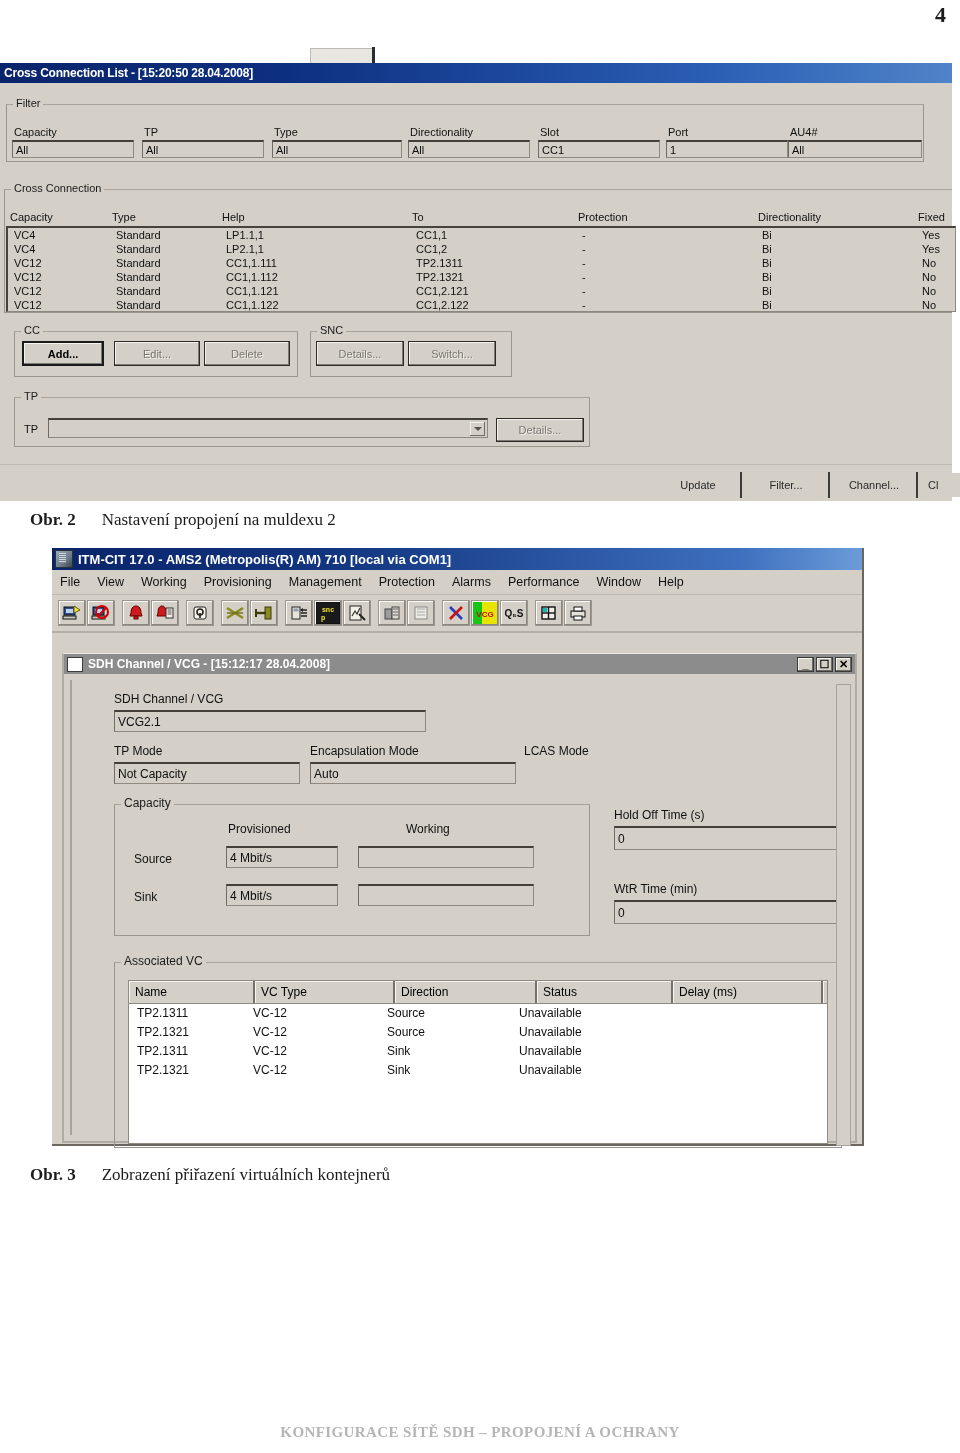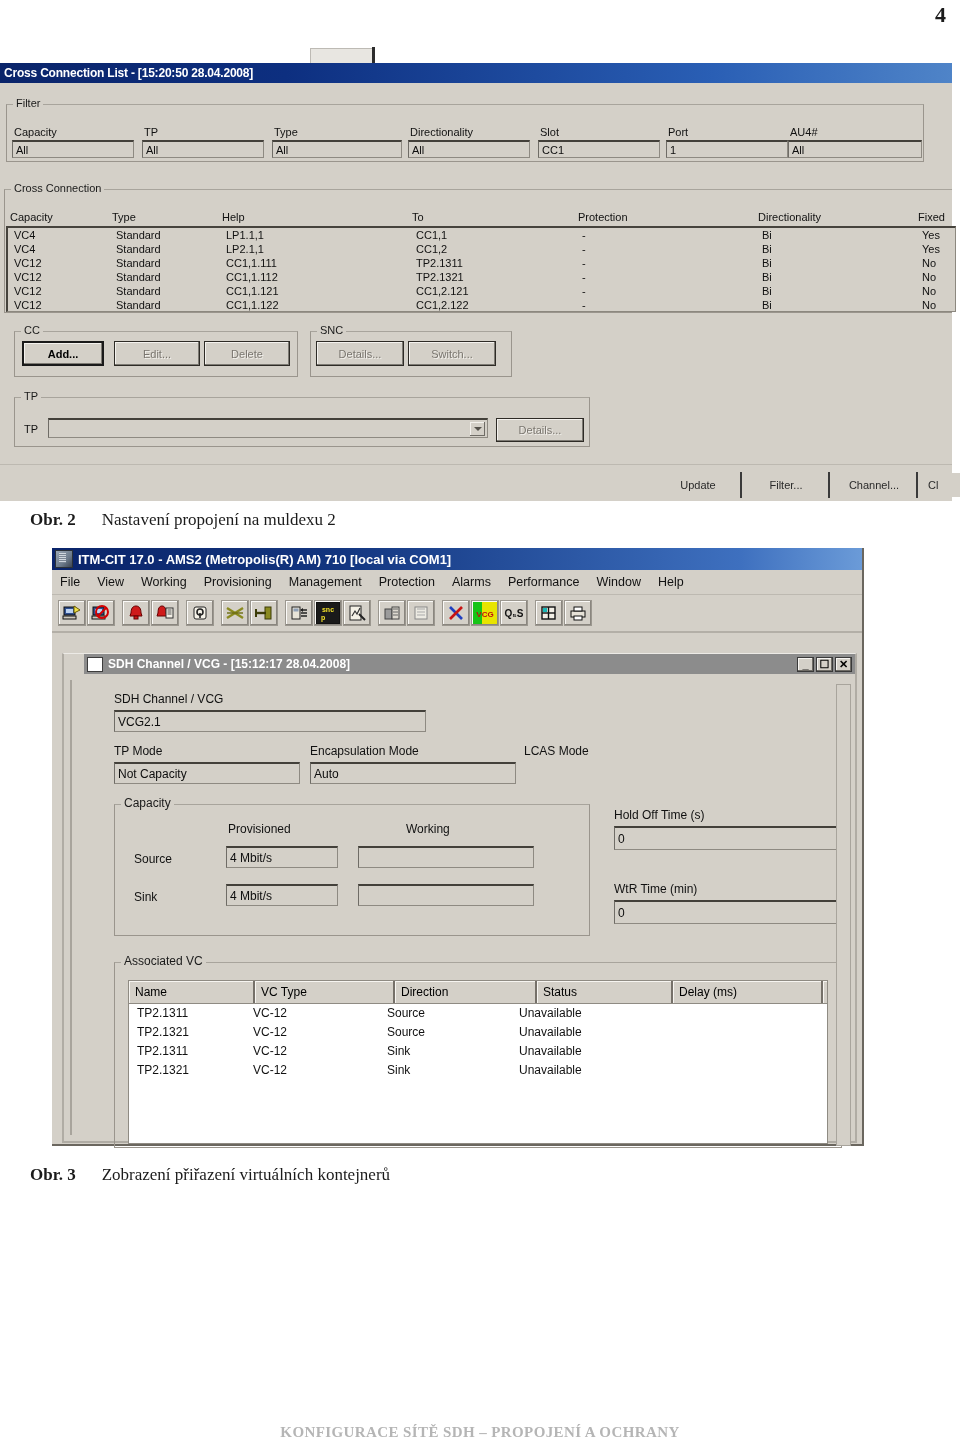--- a/index.html
+++ b/index.html
@@ -249,21 +249,20 @@
 
   
   .mdi {
     position: absolute;
     left: 10px; top: 105px;
     width: 795px; height: 490px;
     background: #d4d0c8;
     border: 2px solid #b0aca4;
     border-top: 1px solid #eceae6;
     box-sizing: border-box;
-    padding-left: 20px;
   }
   .mdi-title {
     height: 20px;
     background: #8c8c8c;
     display: flex; align-items: center;
     color: #fff; font-size: 12px; font-weight: bold;
     padding-left: 3px;
     font-family: "Liberation Sans", sans-serif;
   }
   .mdi-icon {

